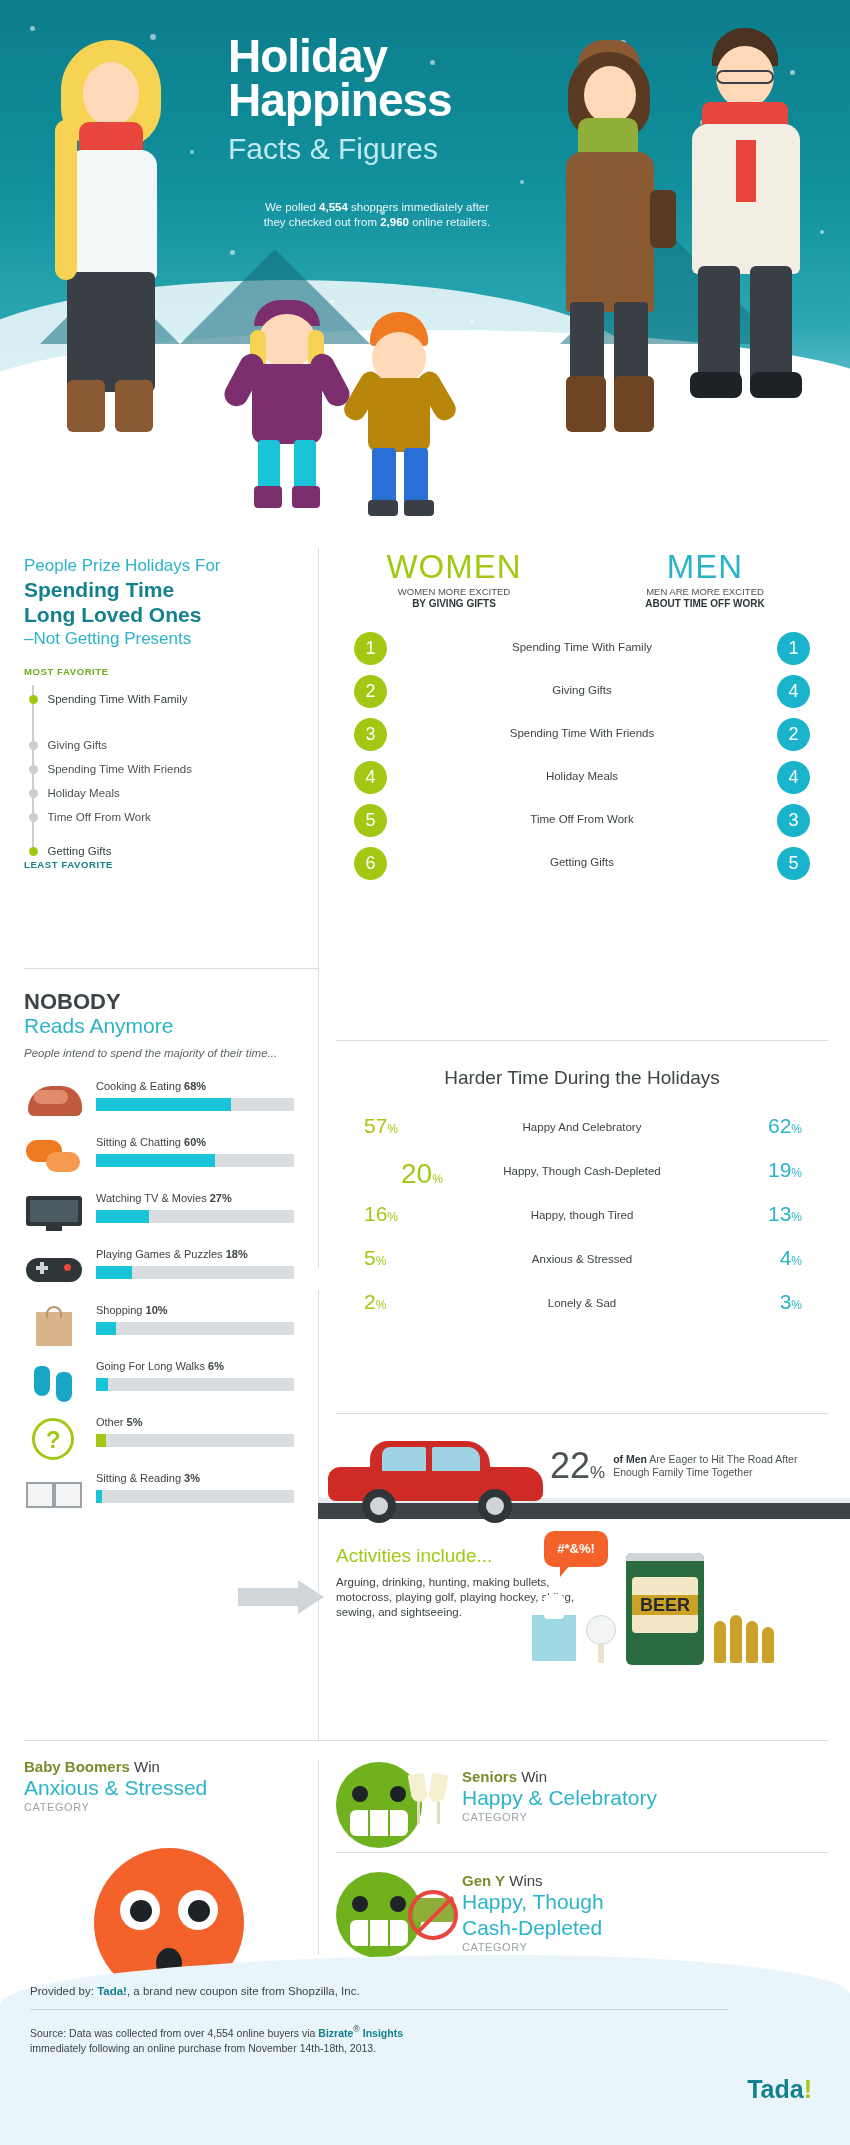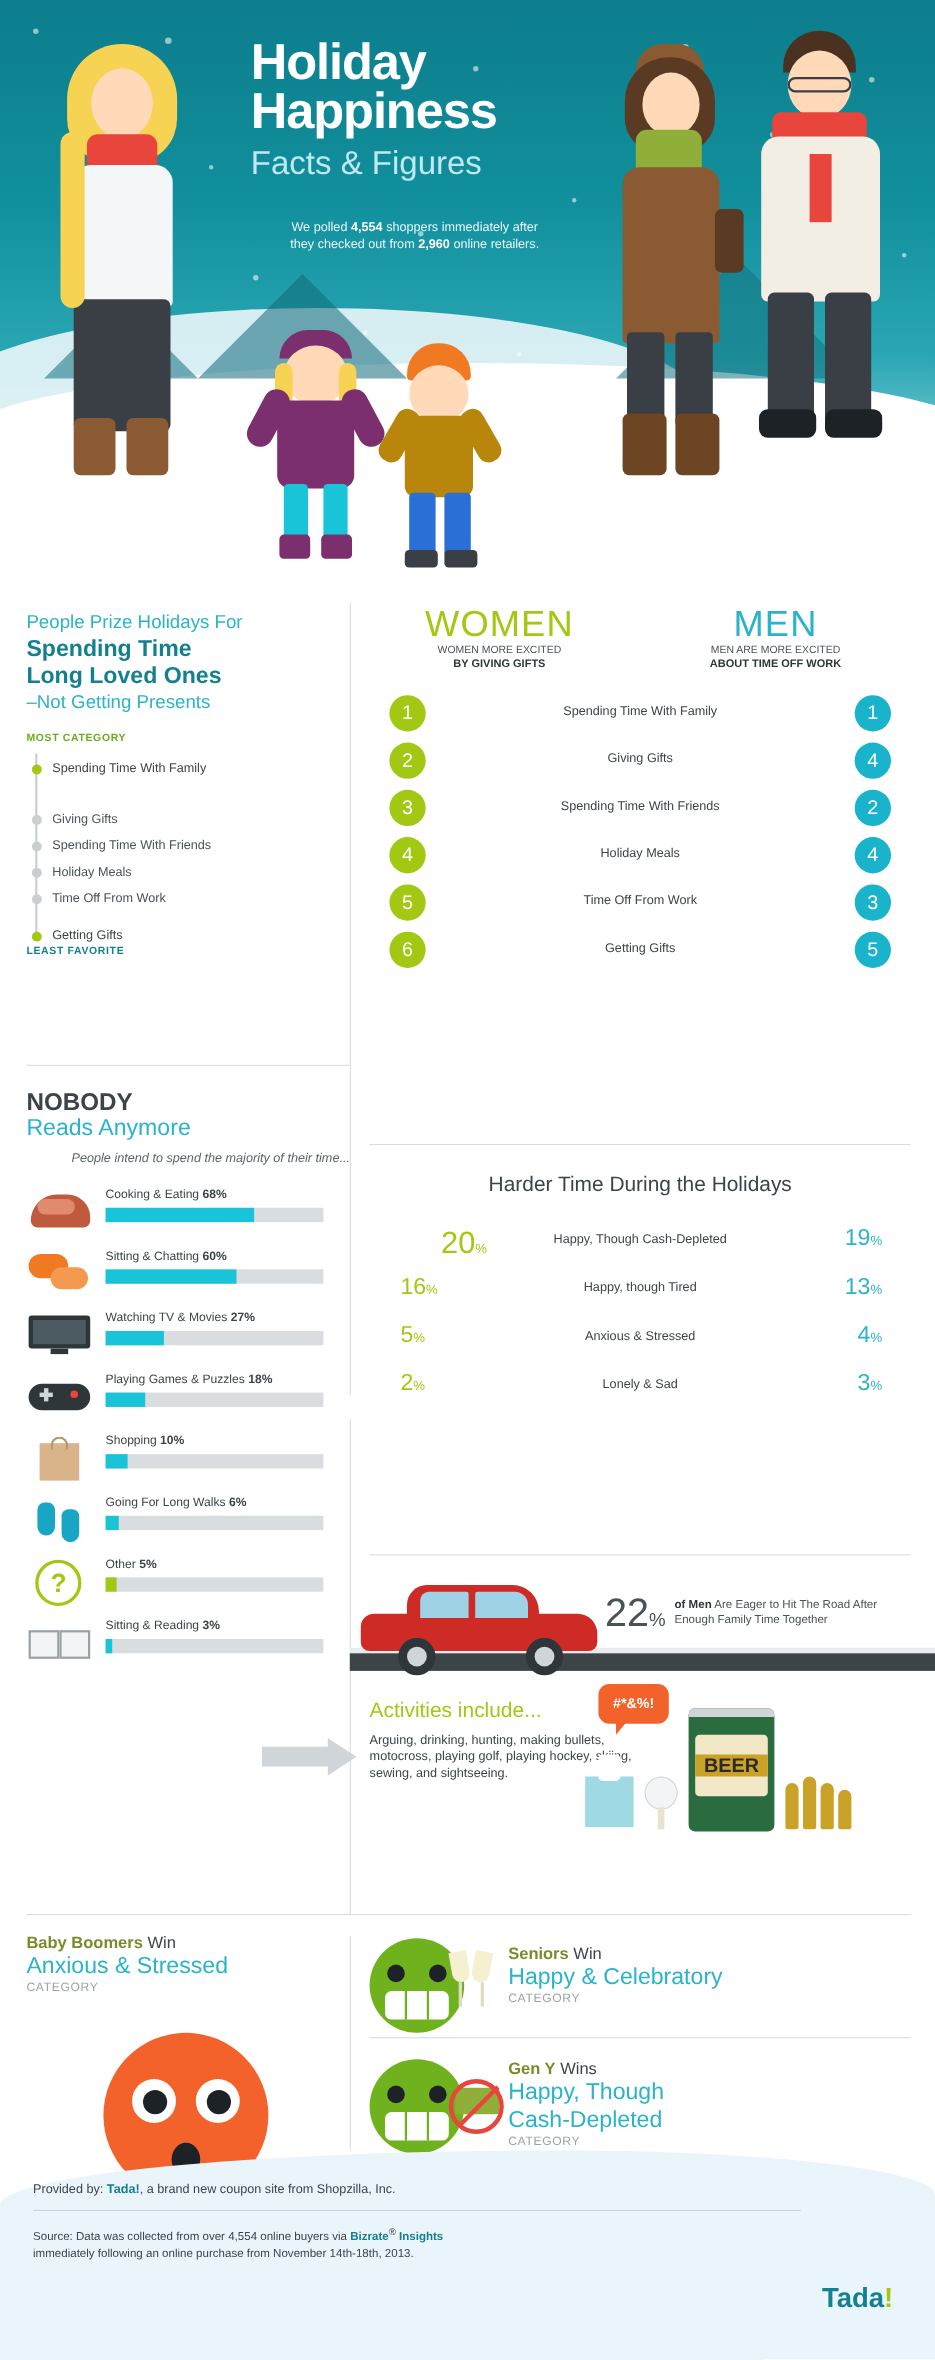--- a/index.html
+++ b/index.html
@@ -85,21 +85,21 @@
   .love-circle .l1 { font-size: 15px; font-weight: bold; line-height: 17px; }
   .love-circle .l2 { font-size: 13px; font-weight: bold; color: #a3c814; margin-top: 7px; }
   .love-circle .l3 { font-size: 10.5px; line-height: 12.5px; }
   .love-circle .l4 { font-size: 11.5px; font-weight: bold; color: #a3c814; margin-top: 5px; }
   .love-circle .l5 { font-size: 10.5px; }
 
   
   .nobody { position: absolute; left: 24px; top: 990px; width: 300px; }
   .nobody h2 { font-size: 21px; color: #2bb3c9; font-weight: normal; line-height: 24px; }
   .nobody h2 b { color: #3d4447; font-weight: bold; display: block; font-size: 22px; }
-  .nobody p { font-style: italic; font-size: 11.5px; color: #5d6569; margin-top: 8px; line-height: 14px; margin-left: 41px; }
+  .nobody p { font-style: italic; font-size: 11.5px; color: #5d6569; margin-top: 8px; line-height: 14px; }
 
   .bar-row { position: relative; height: 56px; }
   .bar-icon { position: absolute; left: 0; top: 6px; width: 62px; height: 42px; }
   .bar-label { position: absolute; left: 72px; top: 6px; font-size: 11px; color: #3d4447; }
   .bar-label .pct { font-weight: bold; font-size: 11px; }
   .bar-track { position: absolute; left: 72px; top: 24px; width: 198px; height: 13px; background: #d9dde0; }
   .bar-fill { position: absolute; left: 0; top: 0; height: 13px; background: #19c3d8; }
   .bar-fill.olive { background: #a3c814; }
 
   
@@ -283,21 +283,21 @@
   <div class="divider-h" style="left:336px; top:1413px; width:492px;"></div>
   <div class="divider-h" style="left:24px; top:1740px; width:804px;"></div>
   <div class="divider-h" style="left:336px; top:1852px; width:492px;"></div>
 
   <div class="left-col">
     <div class="lt1">People Prize Holidays For</div>
     <div class="lt2">Spending Time</div>
     <div class="lt2">Long Loved Ones</div>
     <div class="lt3">–Not Getting Presents</div>
 
-    <div class="most-fav">MOST CATEGORY</div>
+    <div class="most-fav">MOST FAVORITE</div>
 
     <div class="scale">
       <div class="scale-line"></div>
       <div class="scale-item" style="top:6px;">
         <div class="scale-dot on"></div>
         <div class="scale-label on">Spending Time With Family</div>
       </div>
       <div class="scale-item" style="top:52px;">
         <div class="scale-dot"></div>
         <div class="scale-label">Giving Gifts</div>
@@ -499,20 +499,25 @@
         <div class="rank-badge m">5</div>
       </div>
     </div>
   </div>
 
   <div style="position:absolute; left:336px; top:1060px; width:492px;">
     <div class="harder-title">
       <div>Harder Time During the Holidays</div>
     </div>
     <div style="margin-top:18px;">
+      <div class="hrow">
+        <div class="hw"><span style="font-size:21px;">57</span><span>%</span></div>
+        <div class="hname">Happy And Celebratory</div>
+        <div class="hm"><span style="font-size:21px;">62</span><span>%</span></div>
+      </div>
       <div class="hrow">
         <div class="hw"><span style="font-size:28px;margin-left:37px;">20</span><span>%</span></div>
         <div class="hname">Happy, Though Cash-Depleted</div>
         <div class="hm"><span style="font-size:21px;">19</span><span>%</span></div>
       </div>
       <div class="hrow">
         <div class="hw"><span style="font-size:21px;">16</span><span>%</span></div>
         <div class="hname">Happy, though Tired</div>
         <div class="hm"><span style="font-size:21px;">13</span><span>%</span></div>
       </div>

